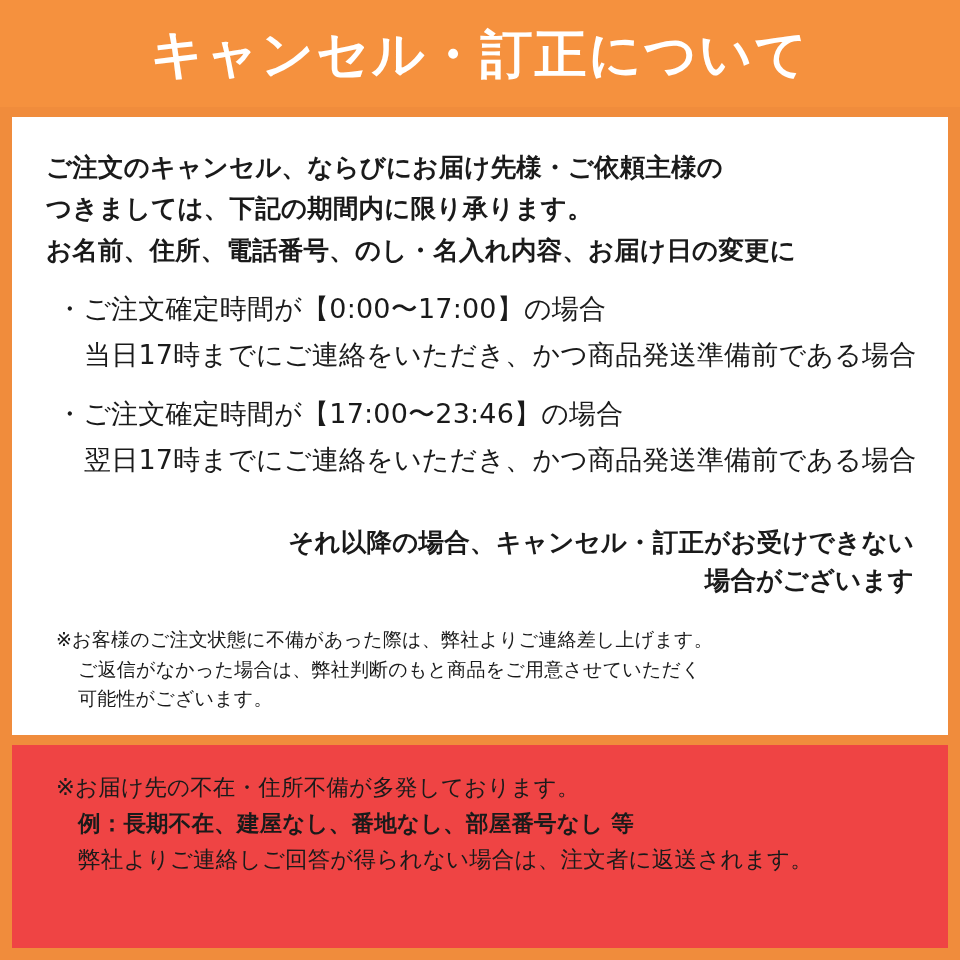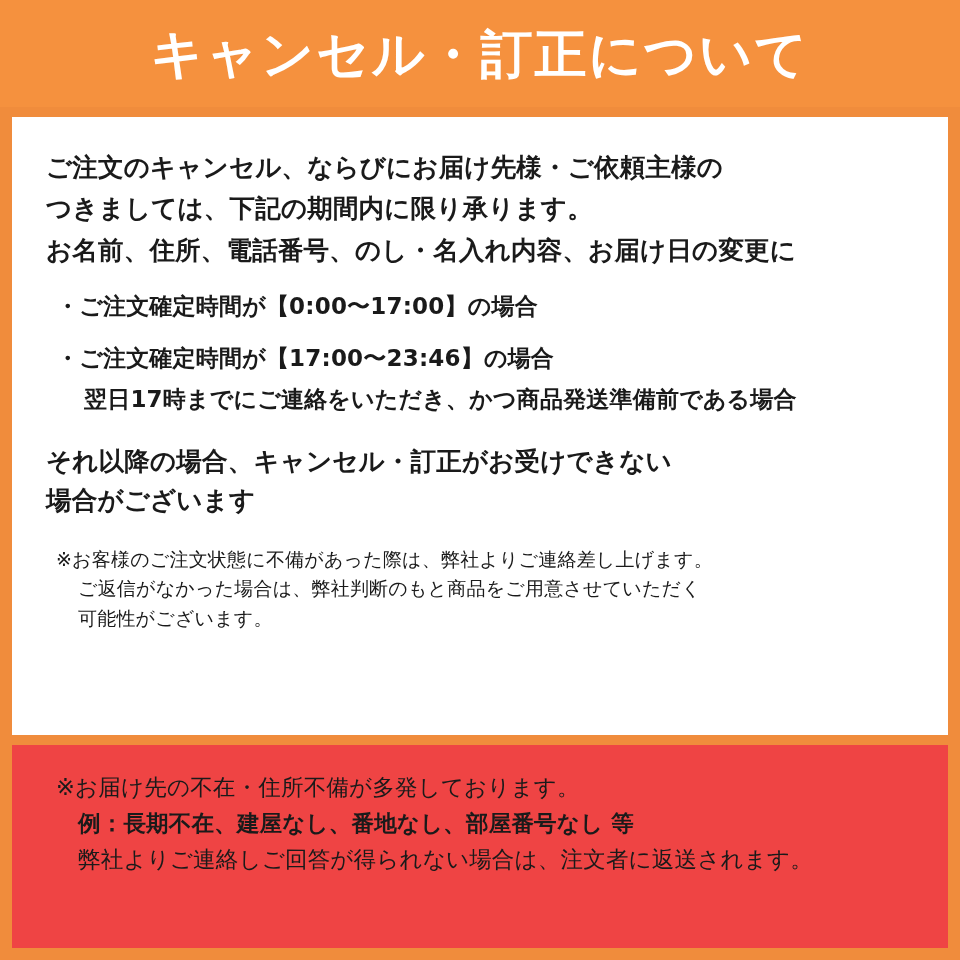--- a/index.html
+++ b/index.html
@@ -76,41 +76,42 @@
     letter-spacing: 0.2px;
     margin: 0 0 6px 0;
   }
   .lead div { white-space: nowrap; }
 
   .bullet-block {
     margin-top: 18px;
   }
   .bullet-line {
     color: #1a1a1a;
-    font-size: 23px;
-    font-weight: bold;
+    font-size: 27px;
+    font-weight: normal;
     line-height: 1.5;
     letter-spacing: 0.2px;
     white-space: nowrap;
   }
   .bullet-line.head {
     padding-left: 10px;
   }
   .bullet-line.sub {
     padding-left: 38px;
     margin-top: 6px;
   }
 
   .emph {
-    margin-top: 26px;
+    margin-top: 42px;
     color: #1a1a1a;
     font-size: 25.5px;
     font-weight: bold;
     line-height: 1.5;
     letter-spacing: 0.2px;
+    text-align: right;
   }
   .emph div { white-space: nowrap; }
 
   .note {
     margin-top: 26px;
   }
   .note-line {
     color: #1a1a1a;
     font-size: 19px;
     line-height: 1.55;
@@ -150,20 +151,21 @@
   <div class="main-card">
 
     <div class="lead">
       <div>ご注文のキャンセル、ならびにお届け先様・ご依頼主様の</div>
       <div>つきましては、下記の期間内に限り承ります。</div>
       <div>お名前、住所、電話番号、のし・名入れ内容、お届け日の変更に</div>
     </div>
 
     <div class="bullet-block">
       <div class="bullet-line head">・ご注文確定時間が【0:00〜17:00】の場合</div>
+      <div class="bullet-line sub">当日17時までにご連絡をいただき、かつ商品発送準備前である場合</div>
     </div>
 
     <div class="bullet-block">
       <div class="bullet-line head">・ご注文確定時間が【17:00〜23:46】の場合</div>
       <div class="bullet-line sub">翌日17時までにご連絡をいただき、かつ商品発送準備前である場合</div>
     </div>
 
     <div class="emph">
       <div>それ以降の場合、キャンセル・訂正がお受けできない</div>
       <div>場合がございます</div>

